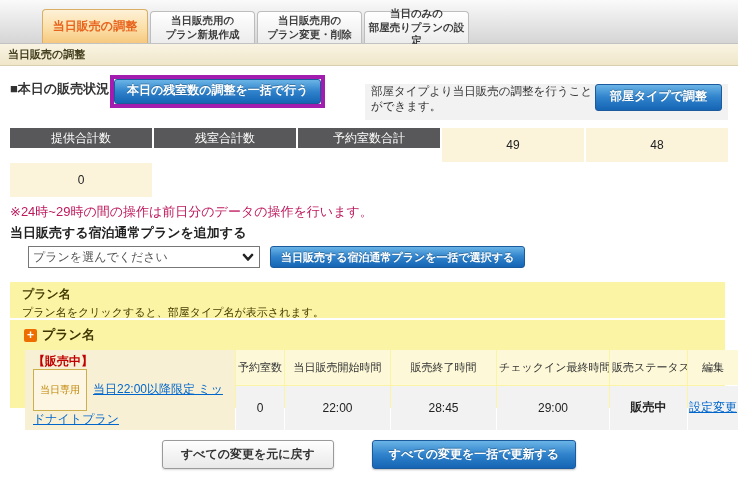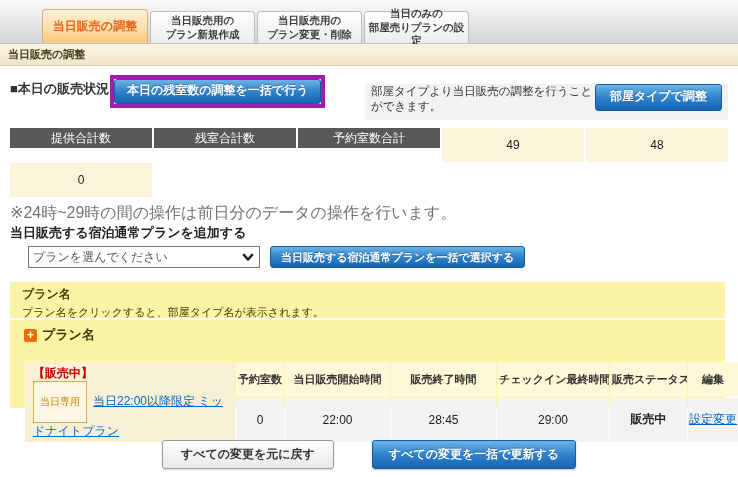--- a/index.html
+++ b/index.html
@@ -67,21 +67,21 @@
   }
   .summary .hd {
     background:#58585a; color:#fff; font-size:12px; text-align:center;
     height:20px; line-height:20px;
   }
   .summary .vl {
     background:#fbf3da; color:#222; font-size:12px; text-align:center;
     height:34px; line-height:34px;
   }
 
-  .note { position:absolute; left:10px; top:203px; font-size:16px; color:#737373; }
+  .note { position:absolute; left:10px; top:203px; font-size:13px; color:#be185d; }
   .add-heading { position:absolute; left:10px; top:224px; font-size:13px; font-weight:bold; color:#222; }
 
   
   .add-row { position:absolute; left:28px; top:246px; display:flex; align-items:center; }
   .select {
     width:232px; height:22px; background:#fff; border:1px solid #777;
     font-size:12px; color:#555; line-height:20px; padding:0 4px;
     display:flex; align-items:center; justify-content:space-between; cursor:pointer;
   }
   .select .chev { width:14px; height:14px; flex:none; }
@@ -92,23 +92,23 @@
   .panel.info { top:282px; height:36px; padding:4px 12px; }
   .panel.info .t { font-size:12px; font-weight:bold; color:#433b00; }
   .panel.info .d { font-size:11px; color:#433b00; margin-top:2px; }
   .panel.list { top:320px; height:88px; padding:6px 14px; }
   .list-head { display:flex; align-items:center; font-size:13px; font-weight:bold; color:#3d3600; }
   .plus-icon {
     width:13px; height:13px; background:#ed6d00; border-radius:2px; color:#fff;
     font-size:12px; font-weight:bold; line-height:12px; text-align:center; margin-right:5px; flex:none;
   }
 
-  table.plan { border-collapse:separate; border-spacing:1px; margin-top:17px; table-layout:fixed; width:687px; }
+  table.plan { border-collapse:separate; border-spacing:1px; margin-top:5px; table-layout:fixed; width:687px; }
   table.plan th {
-    background:#fdf9d8; color:#333; font-size:11px; font-weight:bold;
+    background:#fdf9d8; color:#333; font-size:11px; font-weight:normal;
     height:24px; padding:0 2px; white-space:nowrap; overflow:hidden;
   }
   table.plan td.v {
     background:#f2f2f2; color:#222; font-size:12px; text-align:center; height:30px;
   }
   td.plan-cell {
     background:#f8f0d4; width:210px; padding:3px 8px; vertical-align:top;
     font-size:12px; line-height:1.35;
   }
   .plan-status { color:#c00000; font-weight:bold; font-size:12px; }

